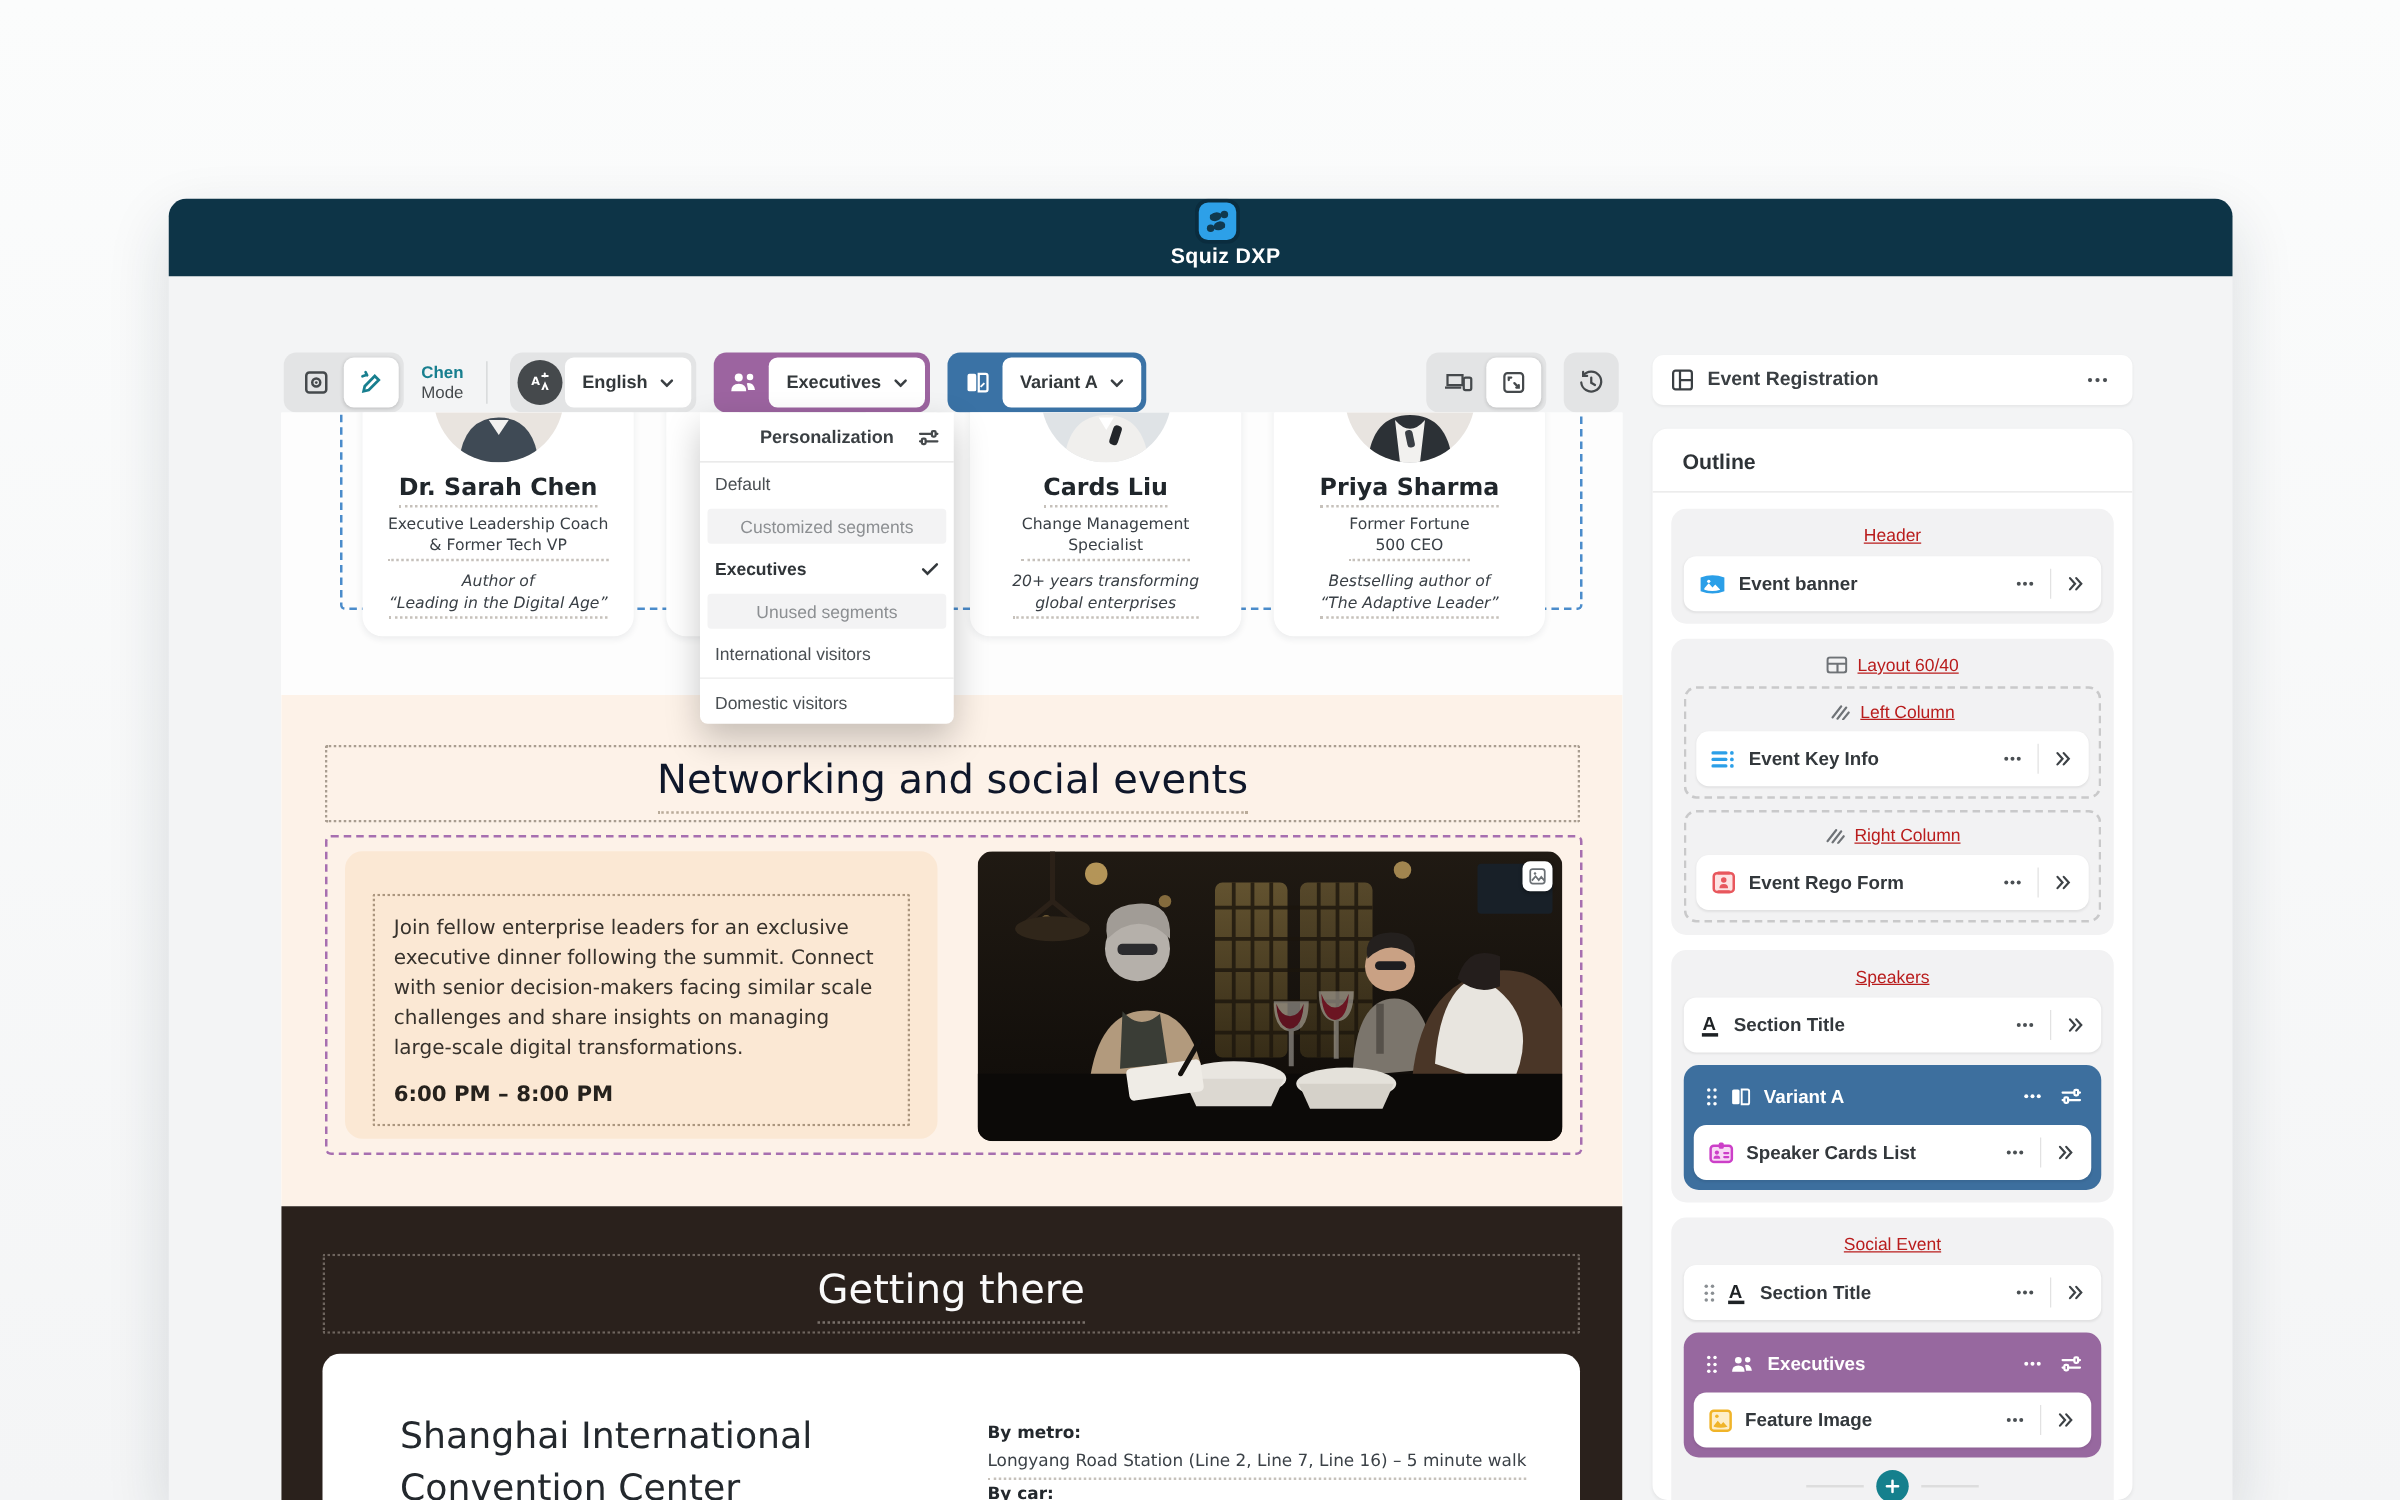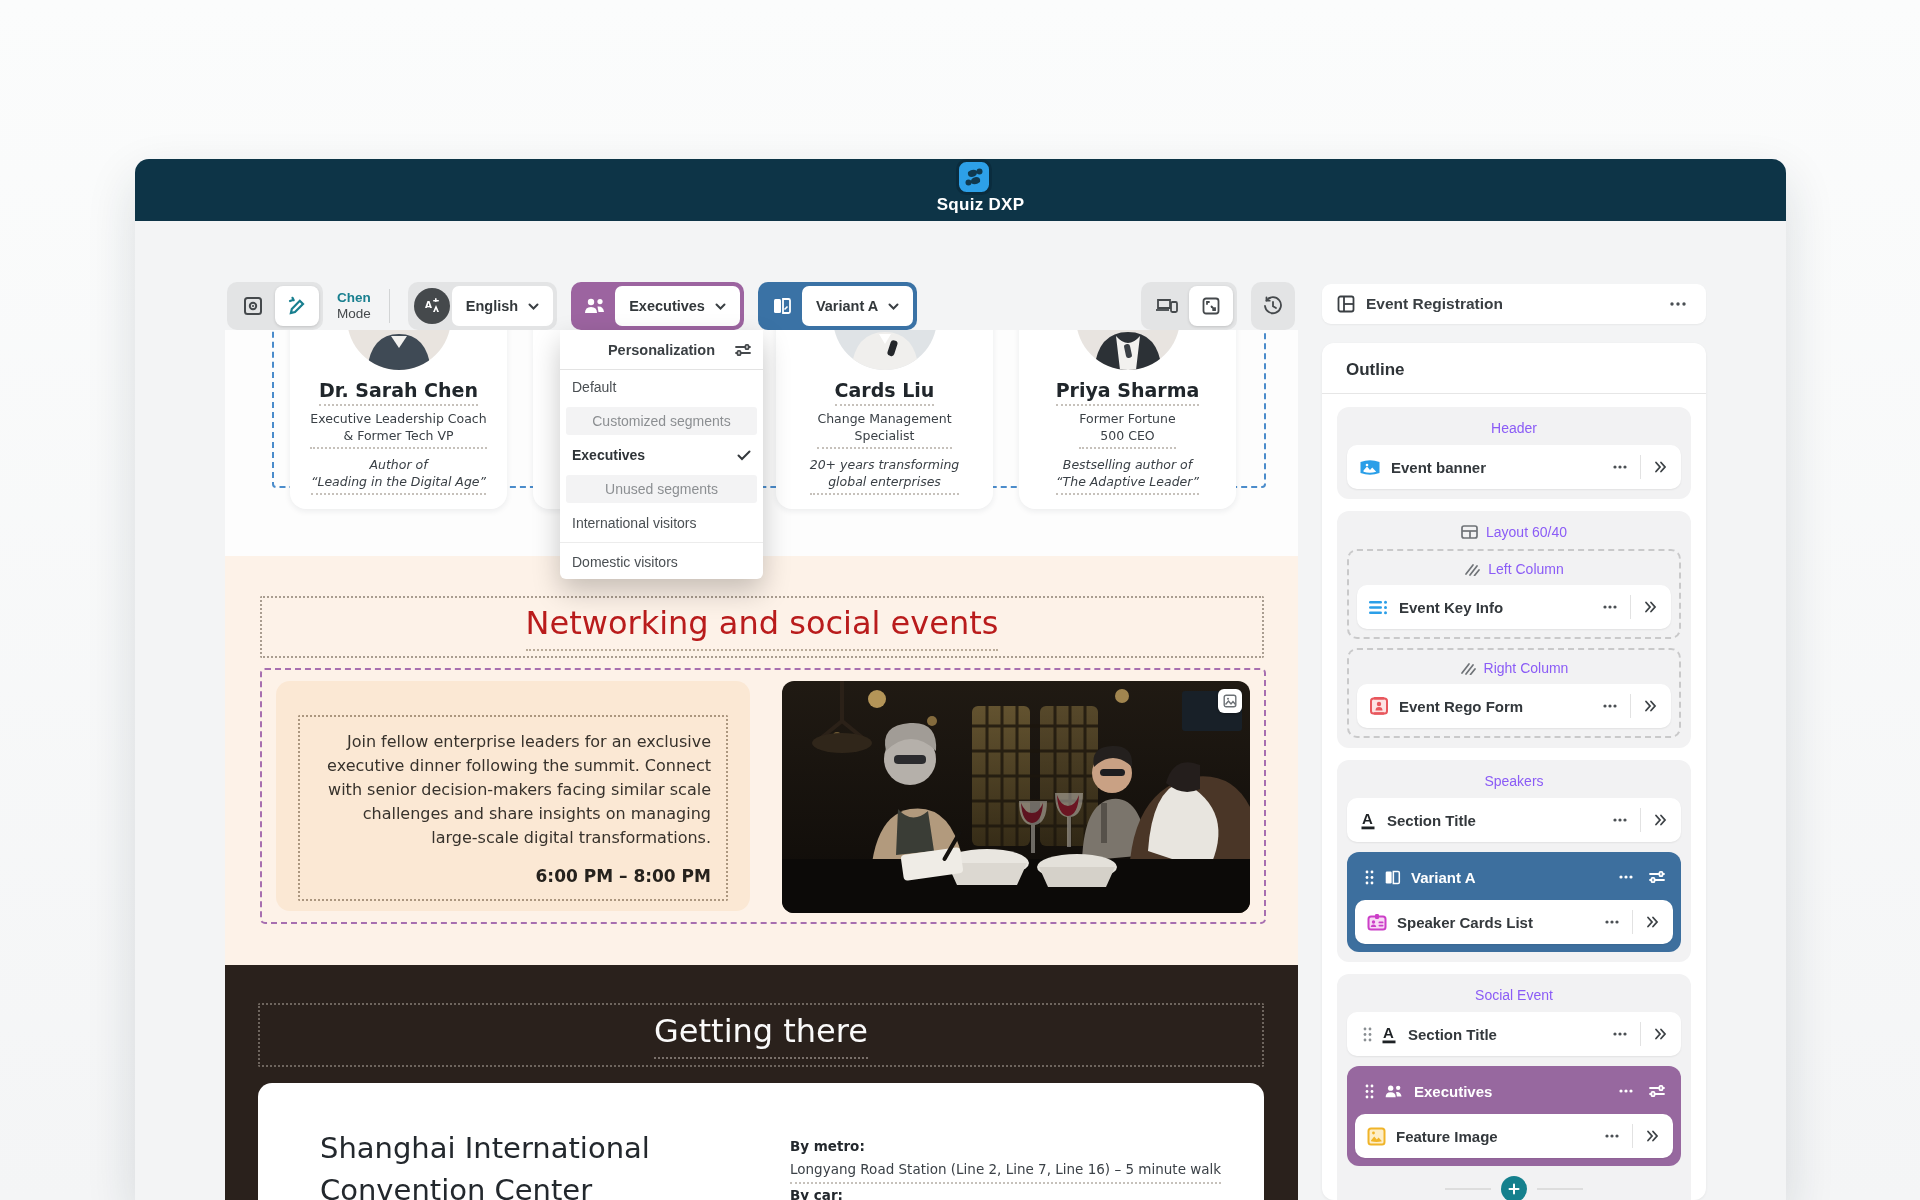--- a/index.html
+++ b/index.html
@@ -58,25 +58,25 @@
   .card .nm { margin-top:9px; font-size:19px; font-weight:700; color:#20262b; }
   .card .role { margin-top:5px; font-size:12.5px; line-height:1.32; color:#3a4046; }
   .card .note { margin-top:8px; font-size:12.5px; line-height:1.32; font-style:italic; color:#3a4046; }
   .du { border-bottom:2px dotted #c6c1bb; padding-bottom:3px; display:inline-block; }
   .card.ghost .du { border-bottom:none; }
 
   .sec-network { position:absolute; left:0; top:226px; width:1073px; height:409px; background:#fdf2e8; font-family:"DejaVu Sans", sans-serif; }
   .titlebox { position:absolute; left:35px; width:1004px; height:62px; border:2px dotted #a99d90; border-radius:2px;
               display:flex; align-items:center; justify-content:center; }
   .sec-network .titlebox { top:40px; }
-  .bigtitle { font-size:32px; font-weight:500; color:#b91c1c; border-bottom:2px dotted #b9ab99; padding-bottom:7px; }
+  .bigtitle { font-size:32px; font-weight:500; color:#0f172a; border-bottom:2px dotted #b9ab99; padding-bottom:7px; }
   .sel-purple { position:absolute; left:35px; top:112px; width:1006px; height:256px; border:2px dashed #a76fb0; border-radius:5px;
                 display:flex; padding:11px 14px; gap:32px; }
   .peach { width:476px; height:230px; background:#fbe8d4; border-radius:14px; padding:34px 22px; }
-  .peach .inner { border:2px dotted #ab967f; padding:13px 15px; border-radius:2px;text-align:right; }
+  .peach .inner { border:2px dotted #ab967f; padding:13px 15px; border-radius:2px; }
   .peach p { font-size:16px; line-height:1.5; color:#37322c; }
   .peach .time { margin-top:16px; font-size:17px; font-weight:700; color:#26221d; }
   .photo { position:relative; width:468px; height:232px; border-radius:12px; overflow:hidden; flex:none; }
   .imgbadge { position:absolute; right:8px; top:8px; width:24px; height:24px; background:#fff; border-radius:6px;
               display:flex; align-items:center; justify-content:center; box-shadow:0 1px 3px rgba(0,0,0,.3); z-index:2; }
 
   .sec-dark { position:absolute; left:0; top:635px; width:1073px; height:235px; background:#2a211c; font-family:"DejaVu Sans", sans-serif; }
   .sec-dark .titlebox { top:38px; left:33px; width:1006px; height:64px; border-color:#6e655e; }
   .sec-dark .bigtitle { color:#fafafa; border-bottom-color:#79706a; }
   .venue-card { position:absolute; left:33px; top:118px; width:1006px; height:130px; background:#fff; border-radius:14px; }
@@ -85,21 +85,21 @@
   .transit b { color:#23282d; }
   .transit .du { padding-bottom:1px; border-bottom-width:2px; }
 
   
   .panel { position:absolute; left:1187px; top:122px; width:384px; height:857px; background:#fff; border-radius:12px;
            box-shadow:0 1px 3px rgba(0,0,0,.06); overflow:hidden; }
   .panel h3 { font-size:17px; font-weight:700; color:#2e3337; padding:17px 24px 13px; }
   .phead-div { height:1px; background:#e6e6e6; }
   .pbody { padding:13px 15px; }
   .group { background:#f2f2f3; border-radius:12px; padding:10px; margin-bottom:12px; }
-  .glabel { text-align:center; font-size:14px; color:#8b5cf6; margin:3px 0 9px; display:flex; align-items:center; justify-content:center; gap:8px; }
+  .glabel { text-align:center; font-size:14px; color:#b91c1c; margin:3px 0 9px; display:flex; align-items:center; justify-content:center; gap:8px;text-decoration:underline; }
   .row { background:#fff; border-radius:10px; height:44px; display:flex; align-items:center; padding:0 8px 0 12px;
          box-shadow:0 1px 2px rgba(0,0,0,.07); cursor:pointer; }
   .row .rlabel { font-size:15px; font-weight:600; color:#33383c; margin-left:10px; flex:1; }
   .row .dots, .chead .dots { color:#4a4f53; display:flex; padding:6px; cursor:pointer; }
   .row .rsep { width:1px; height:24px; background:#e2e2e2; margin:0 7px; }
   .row .expand { color:#3d4246; display:flex; padding:6px; cursor:pointer; }
   .dashbox { border:2px dashed #c9c9ca; border-radius:10px; padding:8px; margin-top:9px; }
   .dashbox .glabel { margin:2px 0 8px; }
   .container { border-radius:12px; padding:8px; margin-top:10px; }
   .container.blue { background:#3d6f9e; }

